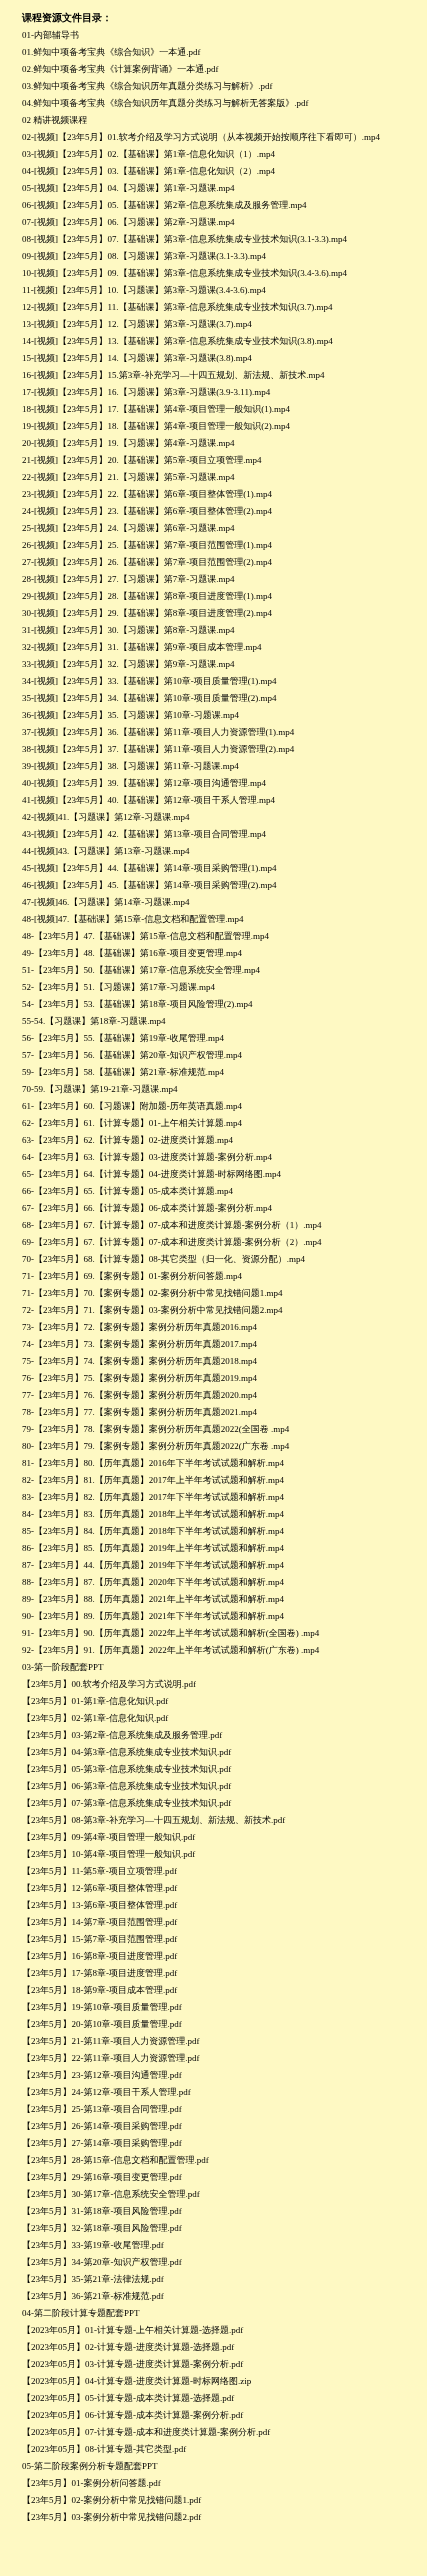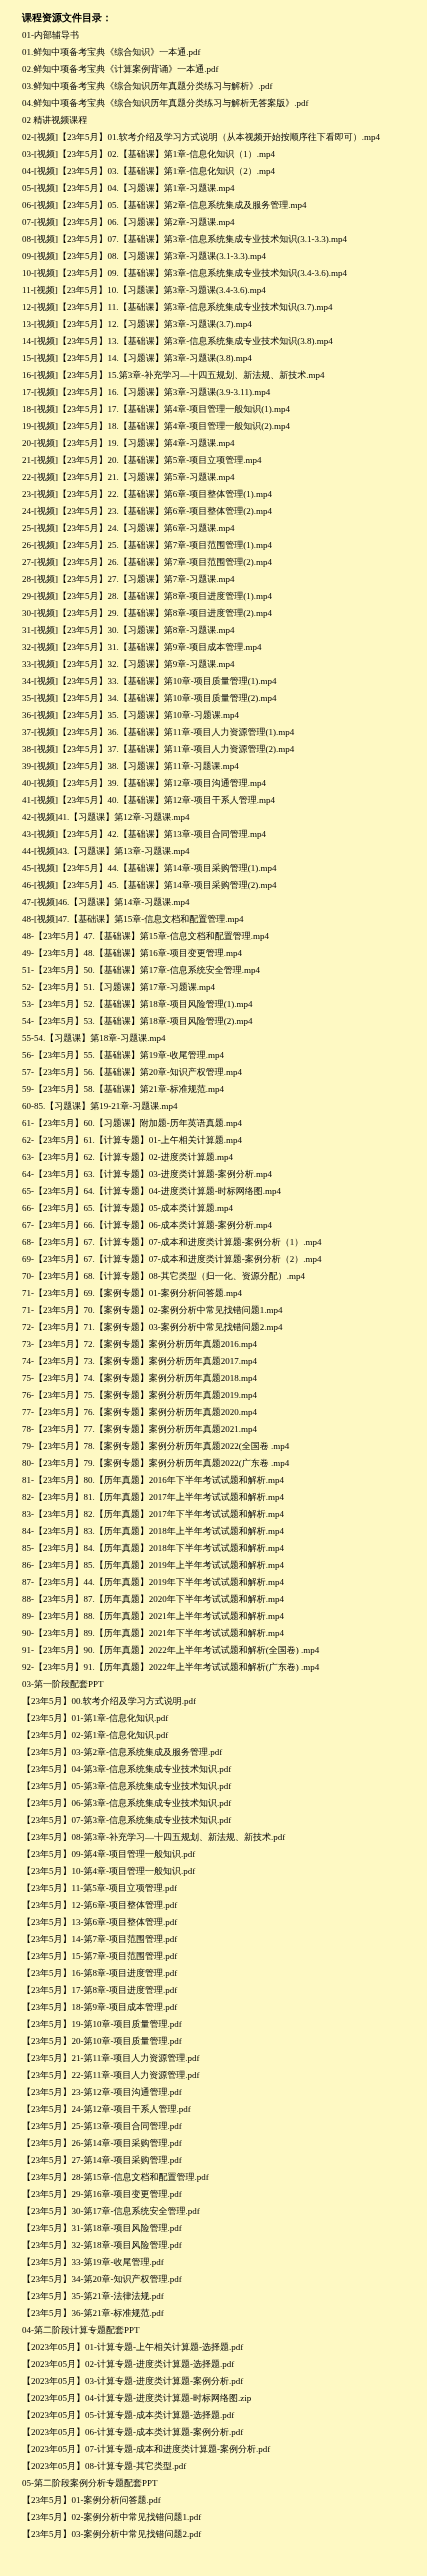--- a/index.html
+++ b/index.html
@@ -81,27 +81,26 @@
       <div class="line">43-[视频]【23年5月】42.【基础课】第13章-项目合同管理.mp4</div>
       <div class="line">44-[视频]43.【习题课】第13章-习题课.mp4</div>
       <div class="line">45-[视频]【23年5月】44.【基础课】第14章-项目采购管理(1).mp4</div>
       <div class="line">46-[视频]【23年5月】45.【基础课】第14章-项目采购管理(2).mp4</div>
       <div class="line">47-[视频]46.【习题课】第14章-习题课.mp4</div>
       <div class="line">48-[视频]47.【基础课】第15章-信息文档和配置管理.mp4</div>
       <div class="line">48-【23年5月】47.【基础课】第15章-信息文档和配置管理.mp4</div>
       <div class="line">49-【23年5月】48.【基础课】第16章-项目变更管理.mp4</div>
       <div class="line">51-【23年5月】50.【基础课】第17章-信息系统安全管理.mp4</div>
       <div class="line">52-【23年5月】51.【习题课】第17章-习题课.mp4</div>
-      <div class="line">53-【23年5月】52.【基础课】第18章-项目风险管理(1).mp4</div>
       <div class="line">54-【23年5月】53.【基础课】第18章-项目风险管理(2).mp4</div>
       <div class="line">55-54.【习题课】第18章-习题课.mp4</div>
       <div class="line">56-【23年5月】55.【基础课】第19章-收尾管理.mp4</div>
       <div class="line">57-【23年5月】56.【基础课】第20章-知识产权管理.mp4</div>
       <div class="line">59-【23年5月】58.【基础课】第21章-标准规范.mp4</div>
-      <div class="line">60-85.【习题课】第19-21章-习题课.mp4</div>
+      <div class="line">70-59.【习题课】第19-21章-习题课.mp4</div>
       <div class="line">61-【23年5月】60.【习题课】附加题-历年英语真题.mp4</div>
       <div class="line">62-【23年5月】61.【计算专题】01-上午相关计算题.mp4</div>
       <div class="line">63-【23年5月】62.【计算专题】02-进度类计算题.mp4</div>
       <div class="line">64-【23年5月】63.【计算专题】03-进度类计算题-案例分析.mp4</div>
       <div class="line">65-【23年5月】64.【计算专题】04-进度类计算题-时标网络图.mp4</div>
       <div class="line">66-【23年5月】65.【计算专题】05-成本类计算题.mp4</div>
       <div class="line">67-【23年5月】66.【计算专题】06-成本类计算题-案例分析.mp4</div>
       <div class="line">68-【23年5月】67.【计算专题】07-成本和进度类计算题-案例分析（1）.mp4</div>
       <div class="line">69-【23年5月】67.【计算专题】07-成本和进度类计算题-案例分析（2）.mp4</div>
       <div class="line">70-【23年5月】68.【计算专题】08-其它类型（归一化、资源分配）.mp4</div>

